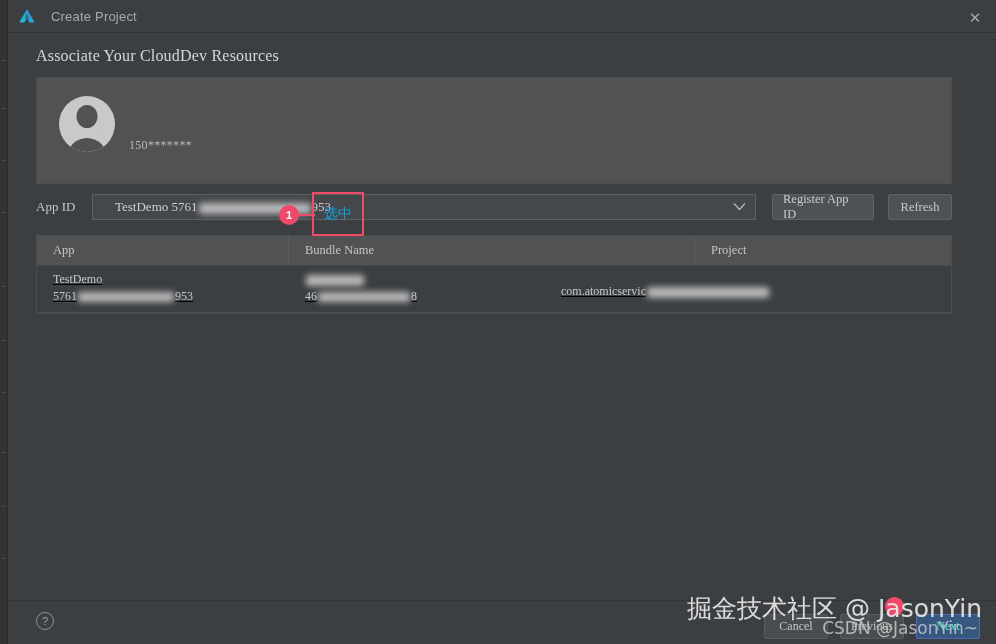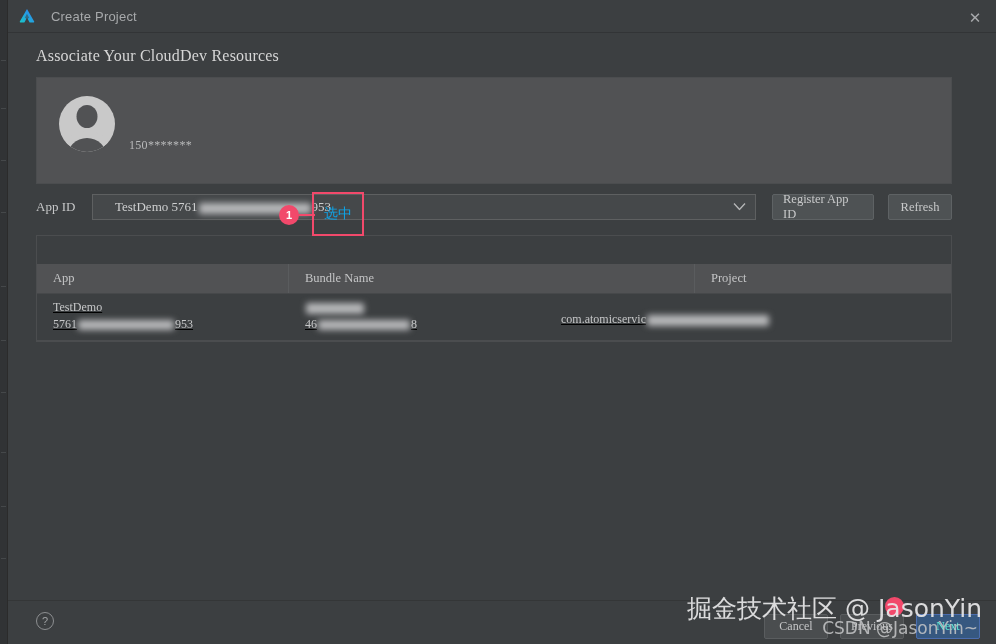--- a/index.html
+++ b/index.html
@@ -200,21 +200,20 @@
     left: 28px; top: 216px;
     width: 916px;
     border: 1px solid #4b4d4f;
     background: #3c3f41;
   }
   .thead {
     display: flex;
     height: 30px;
     background: #515254;
     border-bottom: 1px solid #46484a;
-    margin-top: 28px;
   }
   .th {
     font-family: "Liberation Serif", serif;
     font-size: 12.5px;
     color: #c4c5c6;
     display: flex;
     align-items: center;
     padding-left: 16px;
     border-right: 1px solid #5a5c5e;
   }

